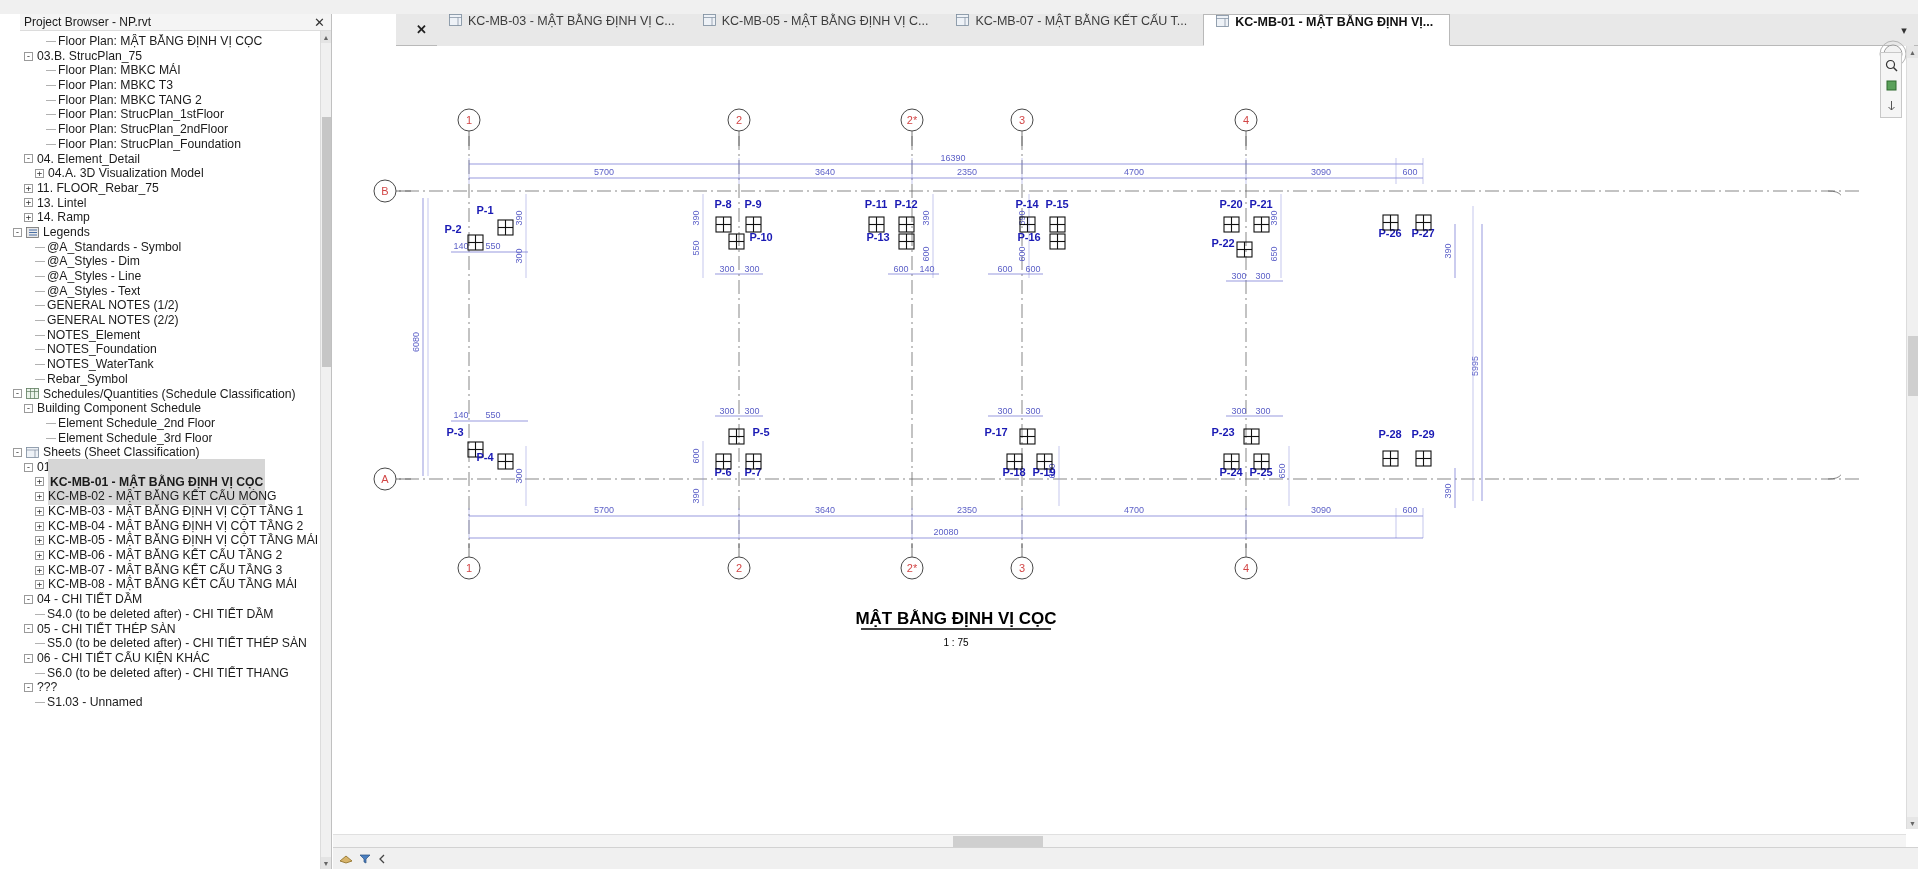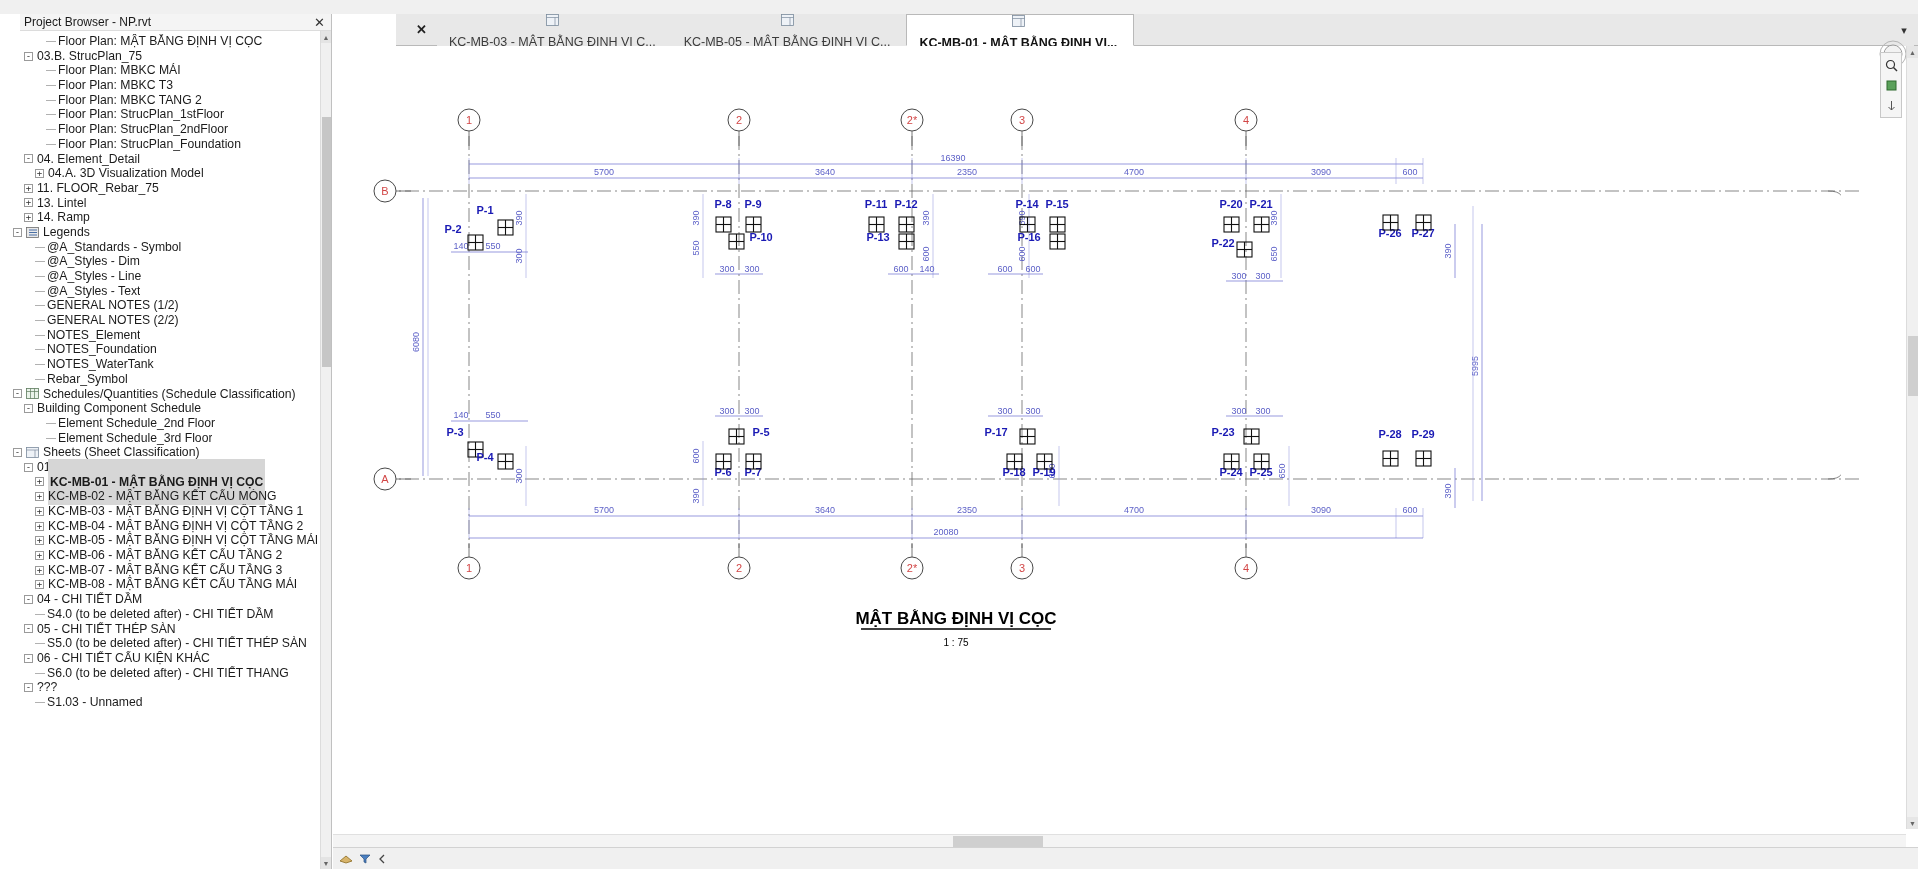--- a/index.html
+++ b/index.html
@@ -12,24 +12,24 @@
   }
   .app { position:relative; width:1918px; height:869px; display:flex; flex-direction:column; }
 
   
   .tabbar {
     position:absolute; left:396px; top:14px; right:0; height:32px;
     background:#e8e8e8; border-bottom:1px solid #b9b9b9;
     display:flex; align-items:stretch;
   }
   .tab {
-    display:flex; align-items:center; gap:6px;
+    display:flex; gap:6px;
     padding:0 16px 0 12px; height:32px;
     font-size:12.5px; color:#3c3c3c; white-space:nowrap;
-    background:#e8e8e8; border:none; cursor:default;flex-direction:column;
+    background:#e8e8e8; border:none; cursor:default;
   }
   .tab .ticon { flex:0 0 auto; }
   .tab.active {
     background:#ffffff; border:1px solid #b9b9b9; border-bottom:1px solid #ffffff;
     font-weight:bold; color:#111;
   }
   .tabs-overflow {
     position:absolute; right:4px; top:14px; width:20px; height:32px;
     display:flex; align-items:center; justify-content:center;
     font-size:11px; color:#333; background:#e8e8e8;
@@ -154,20 +154,28 @@
           </svg></span>
         <span>KC-MB-03 - MẬT BẰNG ĐỊNH VỊ C...</span>
       </div>
       <div class="tab">
         <span class="ticon"><svg width="13" height="12" viewBox="0 0 13 12">
             <rect x="0.5" y="0.5" width="12" height="11" fill="#eef2f7" stroke="#7b8b9c" stroke-width="0.8"></rect>
             <line x1="0.5" y1="3.5" x2="12.5" y2="3.5" stroke="#7b8b9c" stroke-width="0.7"></line>
             <line x1="9" y1="3.5" x2="9" y2="11.5" stroke="#7b8b9c" stroke-width="0.7"></line>
           </svg></span>
         <span>KC-MB-05 - MẬT BẰNG ĐỊNH VỊ C...</span>
+      </div>
+      <div class="tab">
+        <span class="ticon"><svg width="13" height="12" viewBox="0 0 13 12">
+            <rect x="0.5" y="0.5" width="12" height="11" fill="#eef2f7" stroke="#7b8b9c" stroke-width="0.8"></rect>
+            <line x1="0.5" y1="3.5" x2="12.5" y2="3.5" stroke="#7b8b9c" stroke-width="0.7"></line>
+            <line x1="9" y1="3.5" x2="9" y2="11.5" stroke="#7b8b9c" stroke-width="0.7"></line>
+          </svg></span>
+        <span>KC-MB-07 - MẬT BẰNG KẾT CẤU T...</span>
       </div>
       <div class="tab active">
         <span class="ticon"><svg width="13" height="12" viewBox="0 0 13 12">
             <rect x="0.5" y="0.5" width="12" height="11" fill="#eef2f7" stroke="#7b8b9c" stroke-width="0.8"></rect>
             <line x1="0.5" y1="3.5" x2="12.5" y2="3.5" stroke="#7b8b9c" stroke-width="0.7"></line>
             <line x1="9" y1="3.5" x2="9" y2="11.5" stroke="#7b8b9c" stroke-width="0.7"></line>
           </svg></span>
         <span>KC-MB-01 - MẬT BẰNG ĐỊNH VỊ...</span>
       </div>
     </div>

